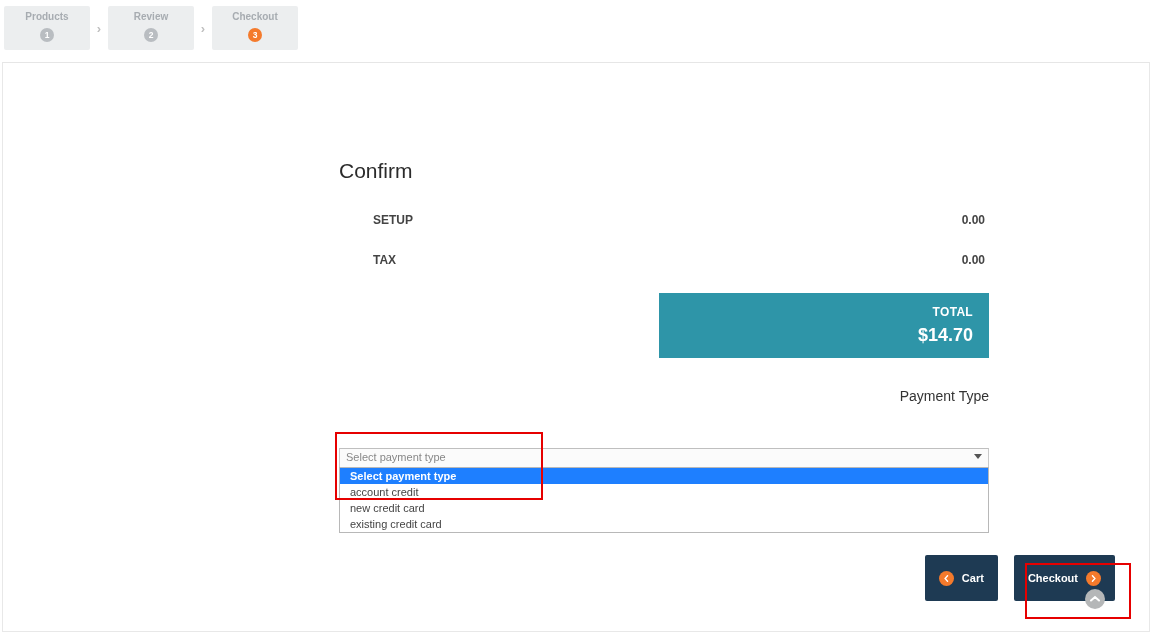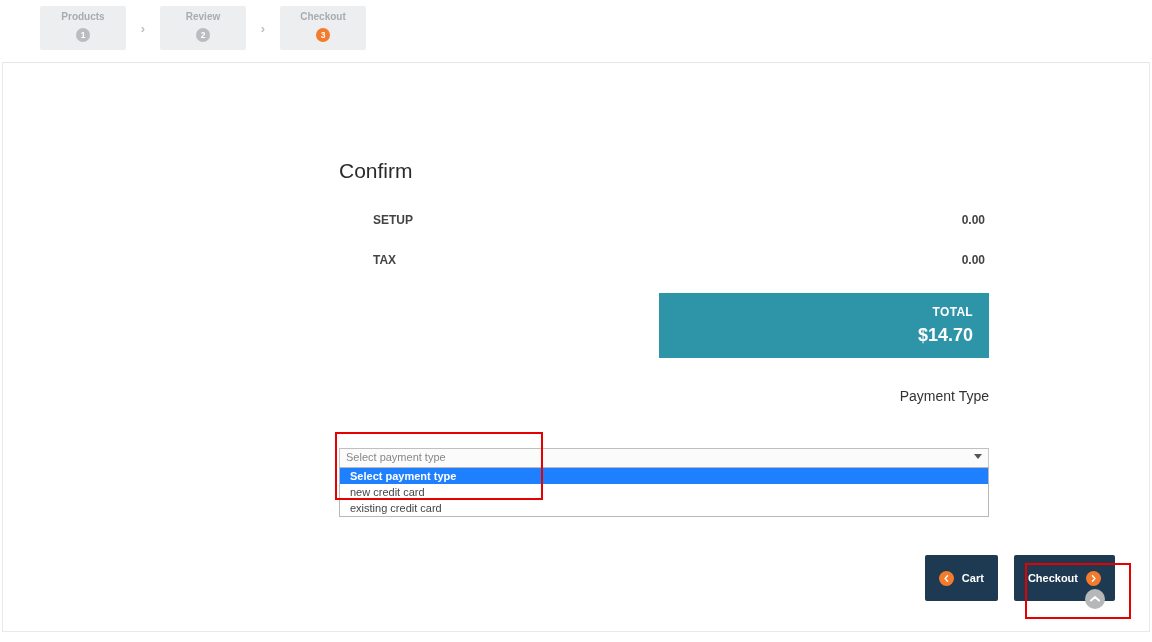--- a/index.html
+++ b/index.html
@@ -9,23 +9,21 @@
     width: 1152px;
     height: 642px;
     position: relative;
     overflow: hidden;
     color: #333;
   }
   
   .steps {
     display: flex;
     align-items: center;
-    gap: 8px;
     padding: 6px 4px 10px 4px;
-    margin-left: 36px;
   }
   .step {
     background: #eceeef;
     width: 86px;
     padding: 6px 0 8px 0;
     display: flex;
     flex-direction: column;
     align-items: center;
     justify-content: center;
     border-radius: 2px;
@@ -282,20 +280,21 @@
 
     <div class="payment">
       <div class="payment-label">Payment Type</div>
       <div style="position:relative;margin-top:44px;">
         <div class="select-box">
           <span>Select payment type</span>
           <span class="caret"></span>
         </div>
         <div class="dropdown">
           <div class="opt hl">Select payment type</div>
+          <div class="opt">account credit</div>
           <div class="opt">new credit card</div>
           <div class="opt">existing credit card</div>
         </div>
       </div>
     </div>
   </div>
 
   <div class="highlight-dd" style="left:332px; top:369px; width:208px; height:68px;"></div>
 
   <div class="footer">

